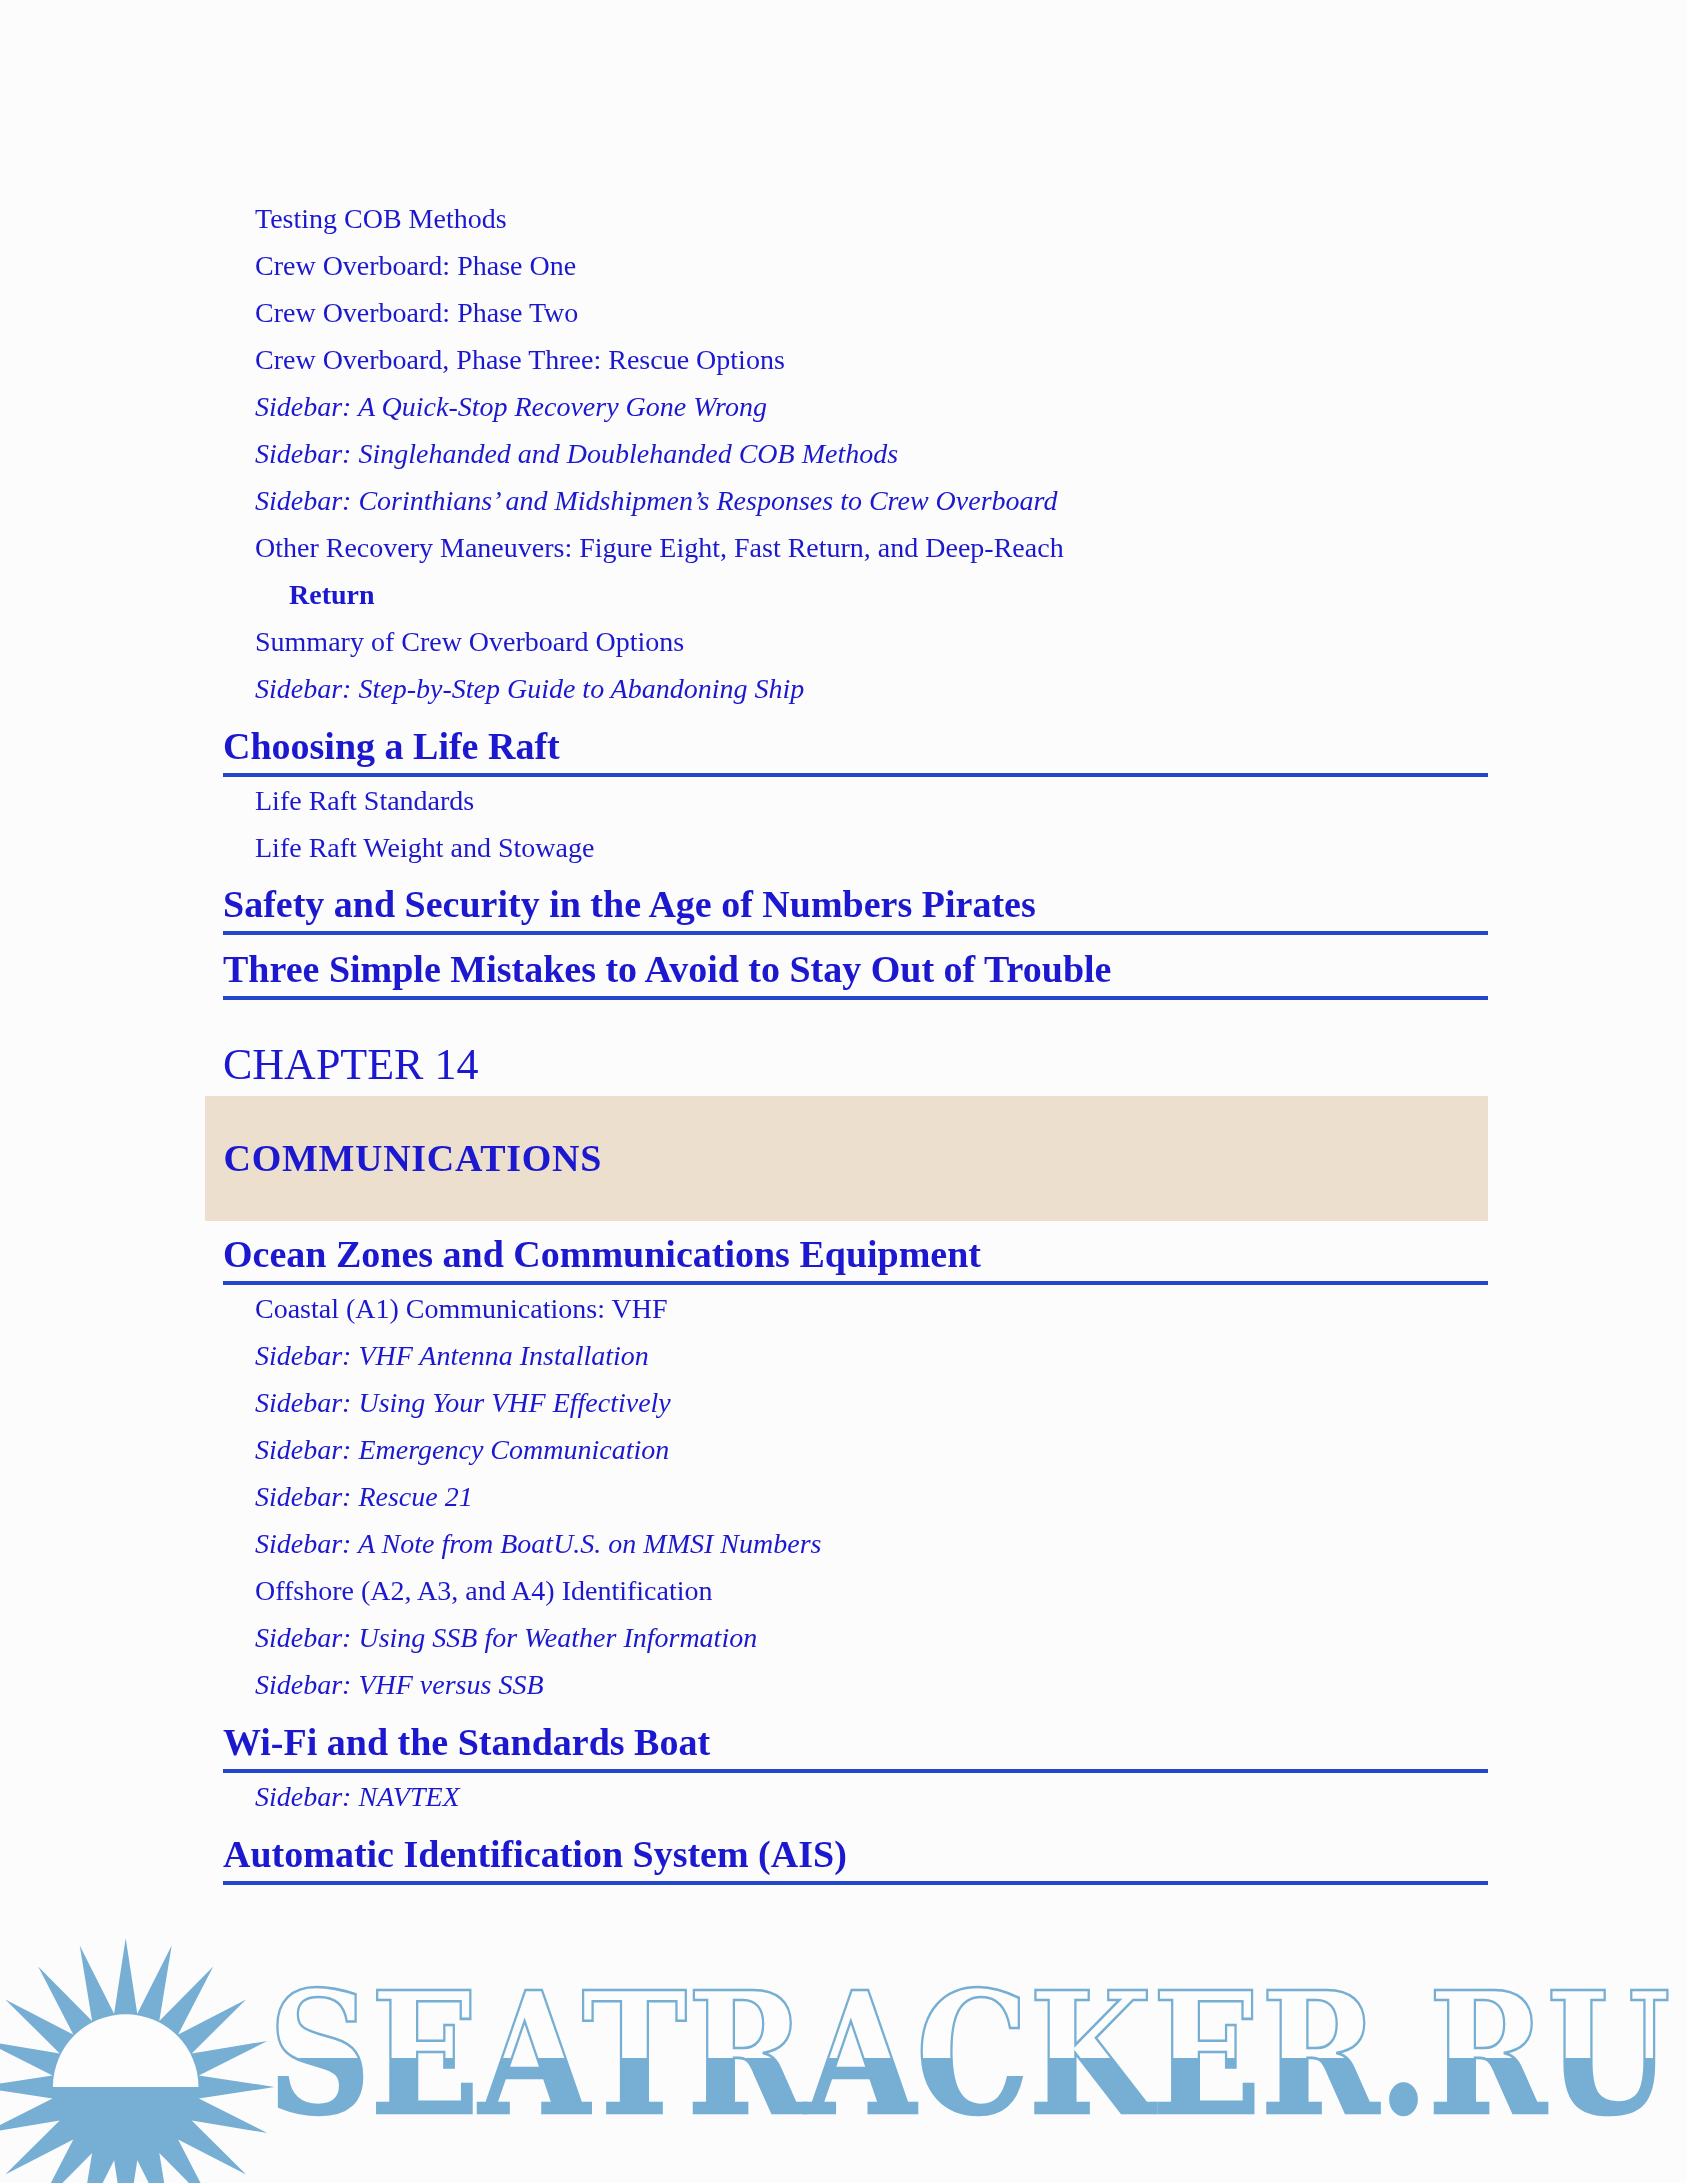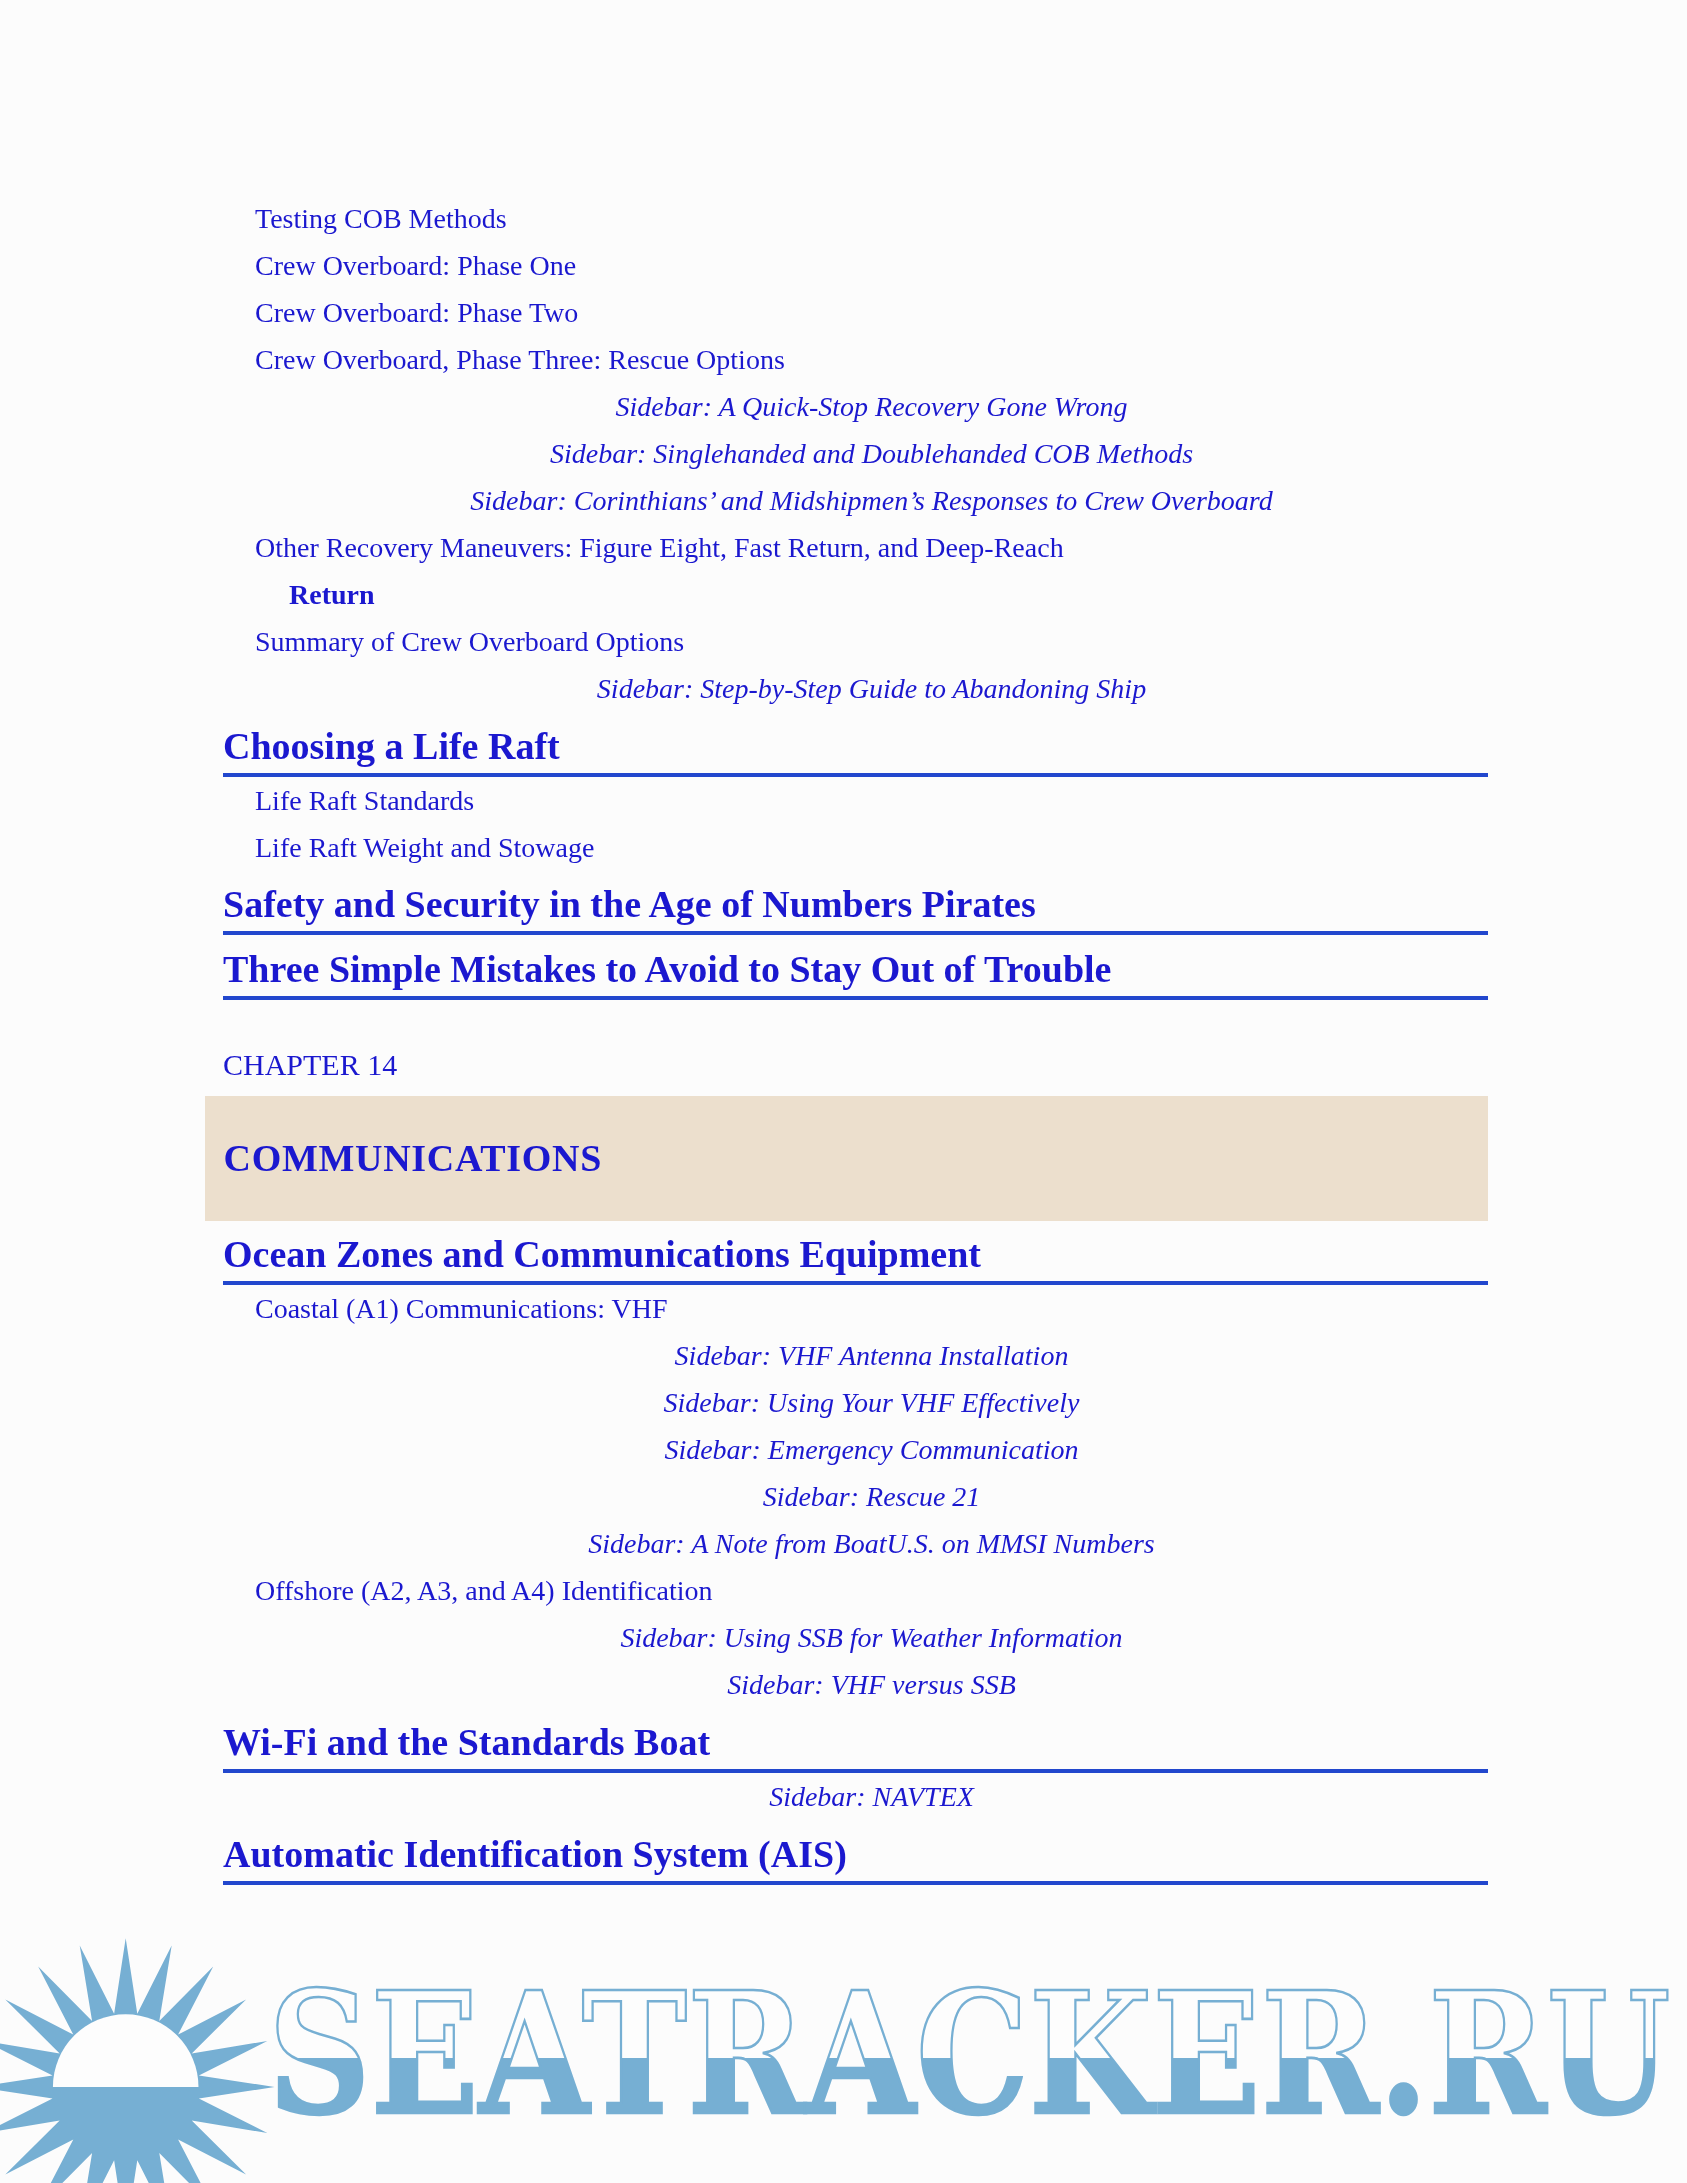--- a/index.html
+++ b/index.html
@@ -20,33 +20,33 @@
     padding-top: 195px;
   }
   .entry {
     font-size: 28px;
     line-height: 47px;
     color: var(--link-color, #1b18cf);
     margin-left: 50px;
     white-space: nowrap;
   }
   .entry .cont { margin-left: 34px; font-weight: bold; }
-  .sidebar { font-style: italic; text-align: center; }
+  .sidebar { font-style: italic; }
   .heading {
     font-size: 38px;
     font-weight: bold;
     line-height: 46px;
     color: var(--link-color, #1b18cf);
     margin: 10.6px 0 0 18px;
     padding-bottom: 4px;
     border-bottom: 4.6px solid var(--rule-color, #2247cd);
     white-space: nowrap;
   }
   .chapter-label {
-    font-size: 30px;
+    font-size: 44px;
     line-height: 46px;
     color: var(--link-color, #1b18cf);
     margin: 42px 0 8px 18px;
   }
   .banner {
     margin-top: 8px;
     height: 125px;
     background: var(--banner-bg, #ecdfcd);
     display: flex;
     align-items: center;

